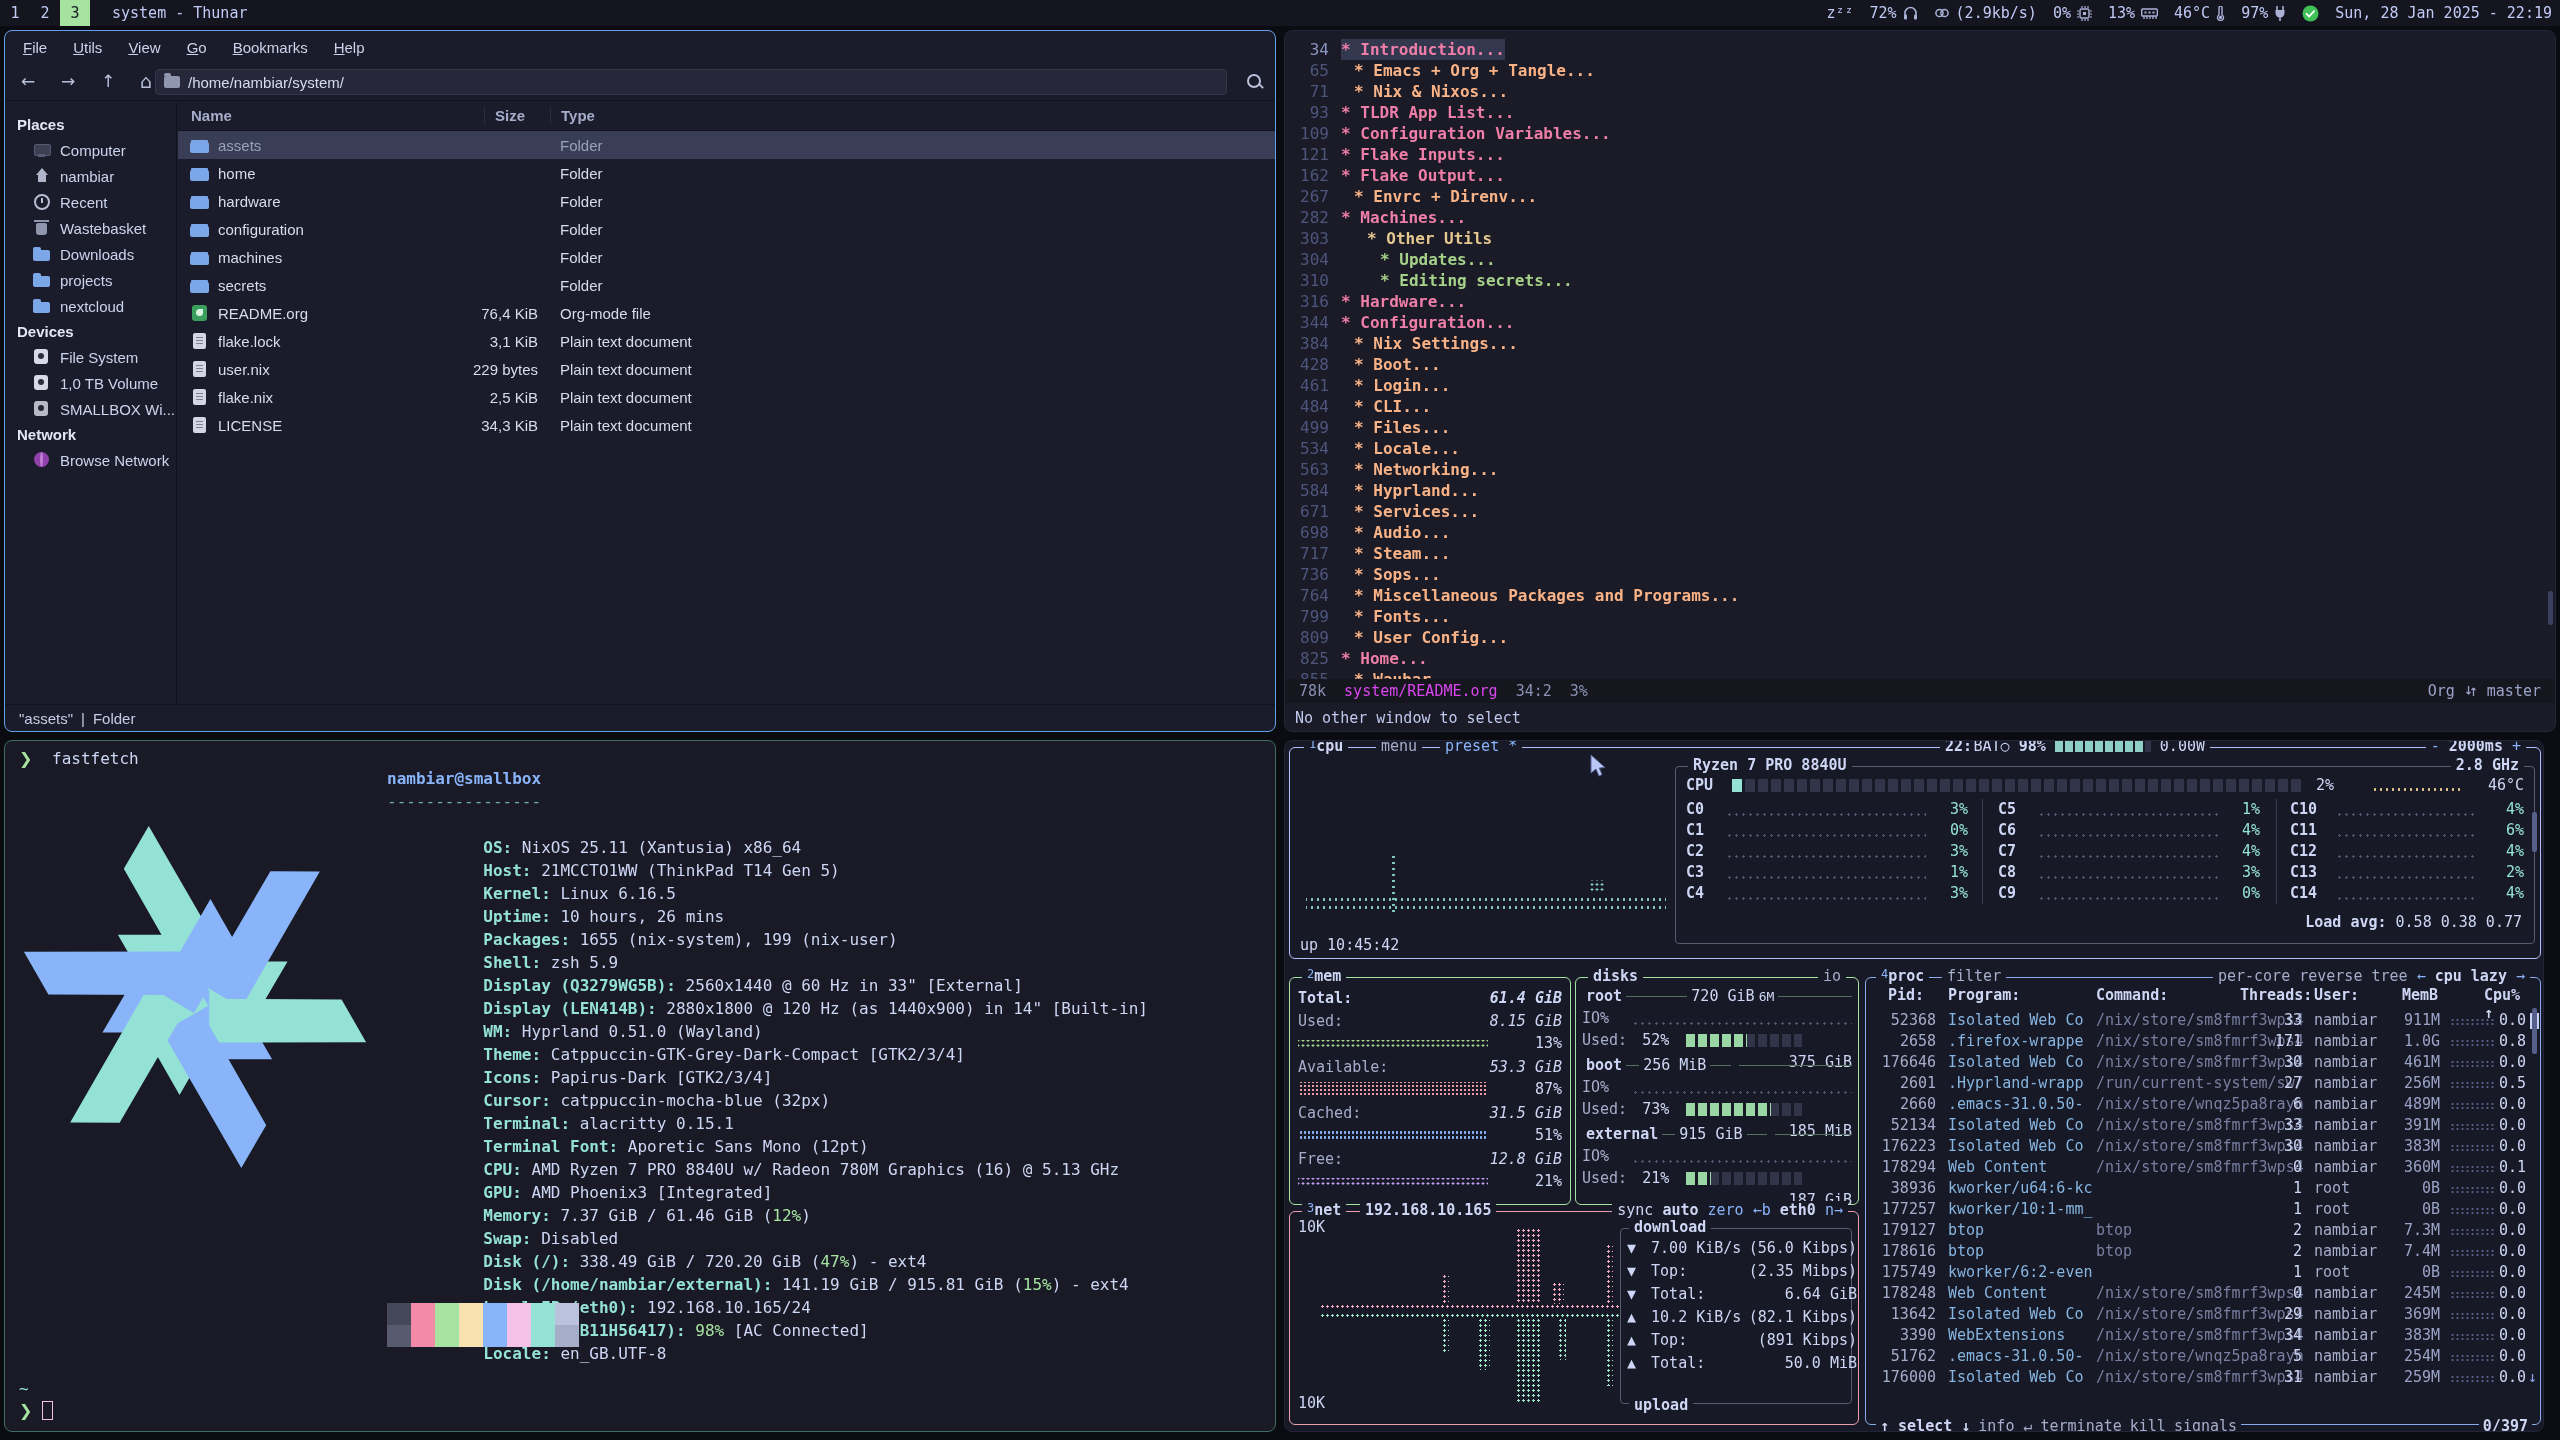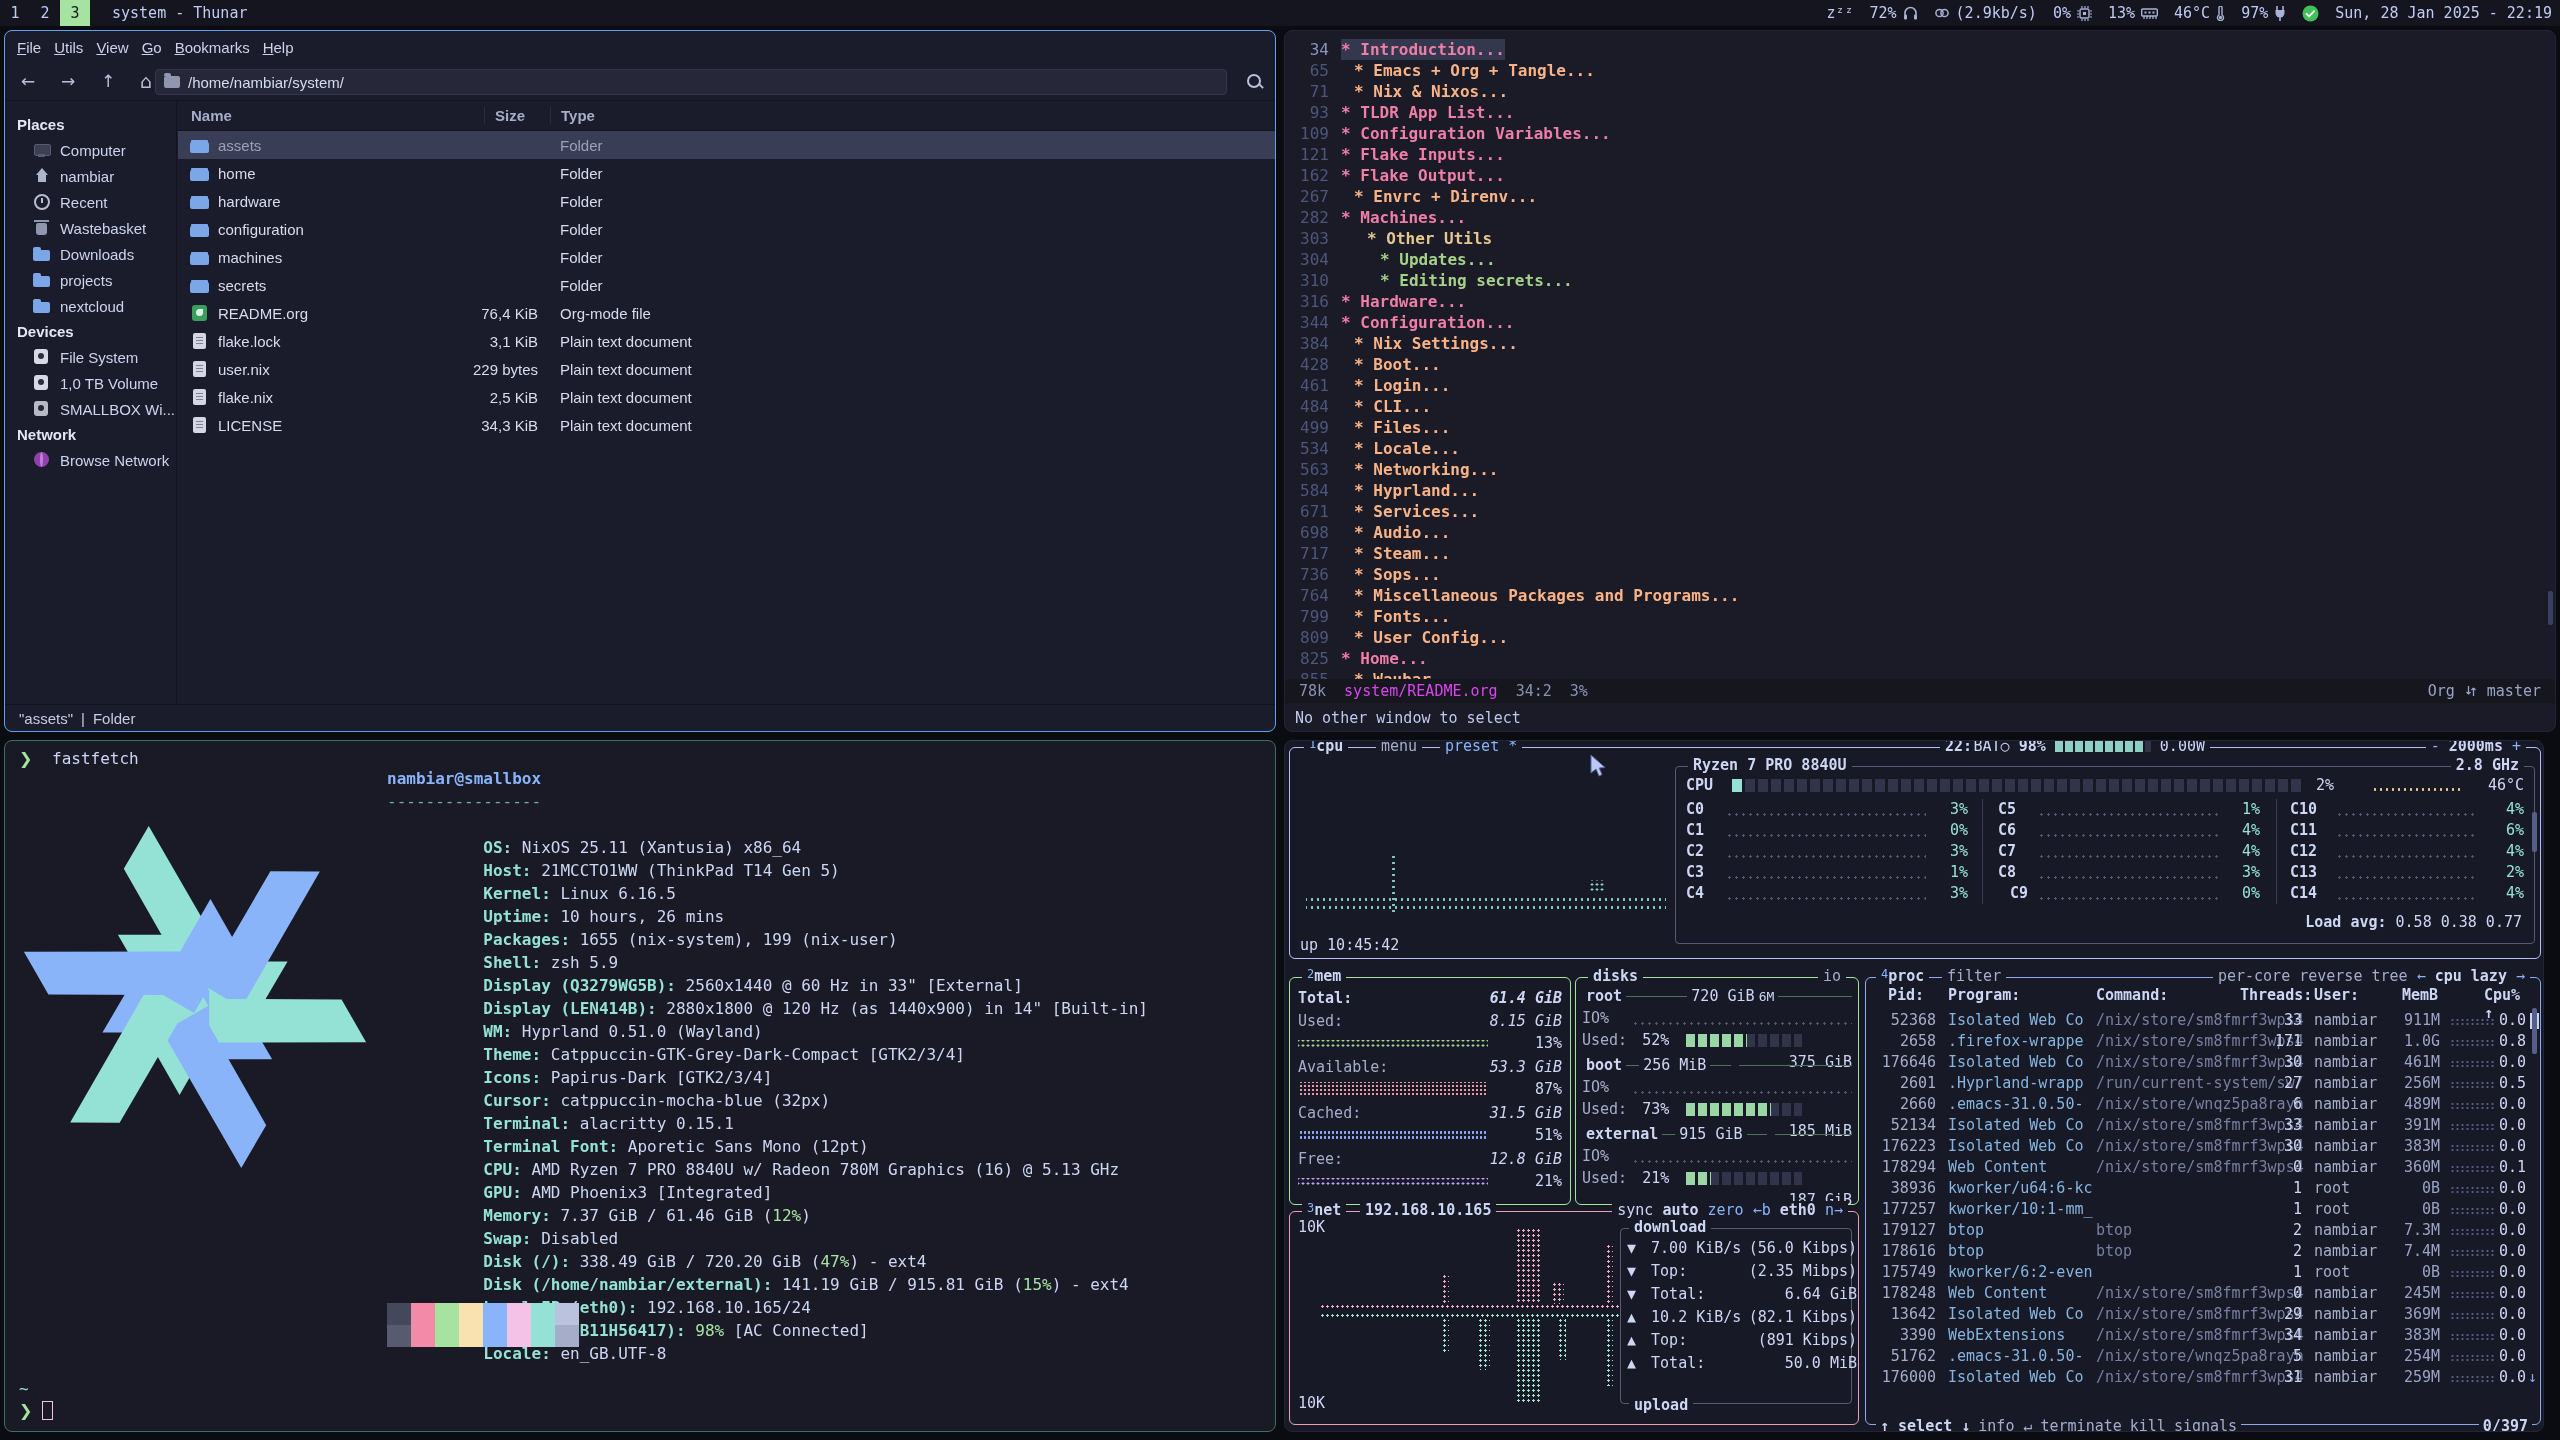--- a/index.html
+++ b/index.html
@@ -18,21 +18,21 @@
   .ws[data-active="1"]{background:var(--green);color:#14151f;}
   #bar-title{margin-left:22px;}
   #bar-right{position:absolute;right:8px;top:0;height:26px;display:flex;gap:16px;align-items:center;}
   #bar-right .seg{display:flex;gap:6px;align-items:center;}
   .bicon svg{display:block;}
   
   .window{position:absolute;border-radius:8px;border:1px solid #232437;overflow:hidden;}
   
   #thunar{left:4px;top:30px;width:1272px;height:702px;background:var(--win2);
     border-color:#62a0ea;font-family:"Liberation Sans",sans-serif;font-size:15px;}
-  #t-menubar{height:32px;display:flex;align-items:center;gap:13px;padding-left:12px;color:#ccd2e9;text-align:center;}
+  #t-menubar{height:32px;display:flex;align-items:center;gap:26px;padding-left:18px;color:#ccd2e9;text-align:center;}
   #t-menubar .mi{display:inline-block;}
   #t-menubar .mi::first-letter{text-decoration:underline;}
   #t-toolbar{height:38px;position:relative;border-bottom:1px solid #121320;}
   .navbtn{position:absolute;top:5px;width:30px;height:26px;text-align:center;line-height:26px;
     font-family:"DejaVu Sans",sans-serif;font-size:17px;color:#b9c0da;}
   #t-pathfield{position:absolute;left:150px;top:6px;width:1072px;height:26px;background:#262839;
     border:1px solid #33364d;border-radius:4px;display:flex;align-items:center;padding-left:8px;gap:8px;color:#d5dbf1;}
   .mini-folder{width:16px;height:12px;background:#8f96ad;border-radius:2px;position:relative;}
   .mini-folder::before{content:"";position:absolute;left:0;top:-3px;width:7px;height:3px;background:#8f96ad;border-radius:2px 2px 0 0;}
   #t-search{position:absolute;right:10px;top:9px;width:20px;height:20px;}
@@ -830,21 +830,21 @@
             <span style="position:absolute;left:590px;top:0;bottom:0;width:1px;background:#3a3d52"></span>
             <span class="bbold" style="position:absolute;left:604px">C13</span>
             <span class="dotrow" style="left:650px;top:13px;width:140px;background-image:radial-gradient(circle,#52566e 1px,transparent 1.2px);background-size:7px 5px"></span>
             <span class="bteal" style="position:absolute;right:0;width:34px;text-align:right">2%</span>
           </div>
           <div class="crow corerow" style="left: 10px; right: 10px; top: 116px;">
             <span class="bbold ca" style="position:absolute;left:0">C4</span>
             <span class="dotrow" style="left:40px;top:13px;width:200px;background-image:radial-gradient(circle,#52566e 1px,transparent 1.2px);background-size:7px 5px"></span>
             <span class="bteal" style="position:absolute;left:248px;width:34px;text-align:right">3%</span>
             <span style="position:absolute;left:296px;top:0;bottom:0;width:1px;background:#3a3d52"></span>
-            <span class="bbold" style="position:absolute;left:324px">C9</span>
+            <span class="bbold" style="position:absolute;left:312px">C9</span>
             <span class="dotrow" style="left:352px;top:13px;width:180px;background-image:radial-gradient(circle,#52566e 1px,transparent 1.2px);background-size:7px 5px"></span>
             <span class="bteal" style="position:absolute;left:540px;width:34px;text-align:right">0%</span>
             <span style="position:absolute;left:590px;top:0;bottom:0;width:1px;background:#3a3d52"></span>
             <span class="bbold" style="position:absolute;left:604px">C14</span>
             <span class="dotrow" style="left:650px;top:13px;width:140px;background-image:radial-gradient(circle,#52566e 1px,transparent 1.2px);background-size:7px 5px"></span>
             <span class="bteal" style="position:absolute;right:0;width:34px;text-align:right">4%</span>
           </div>
         </div>
       <div id="load-avg">
         <span class="bbold">Load avg:</span>

